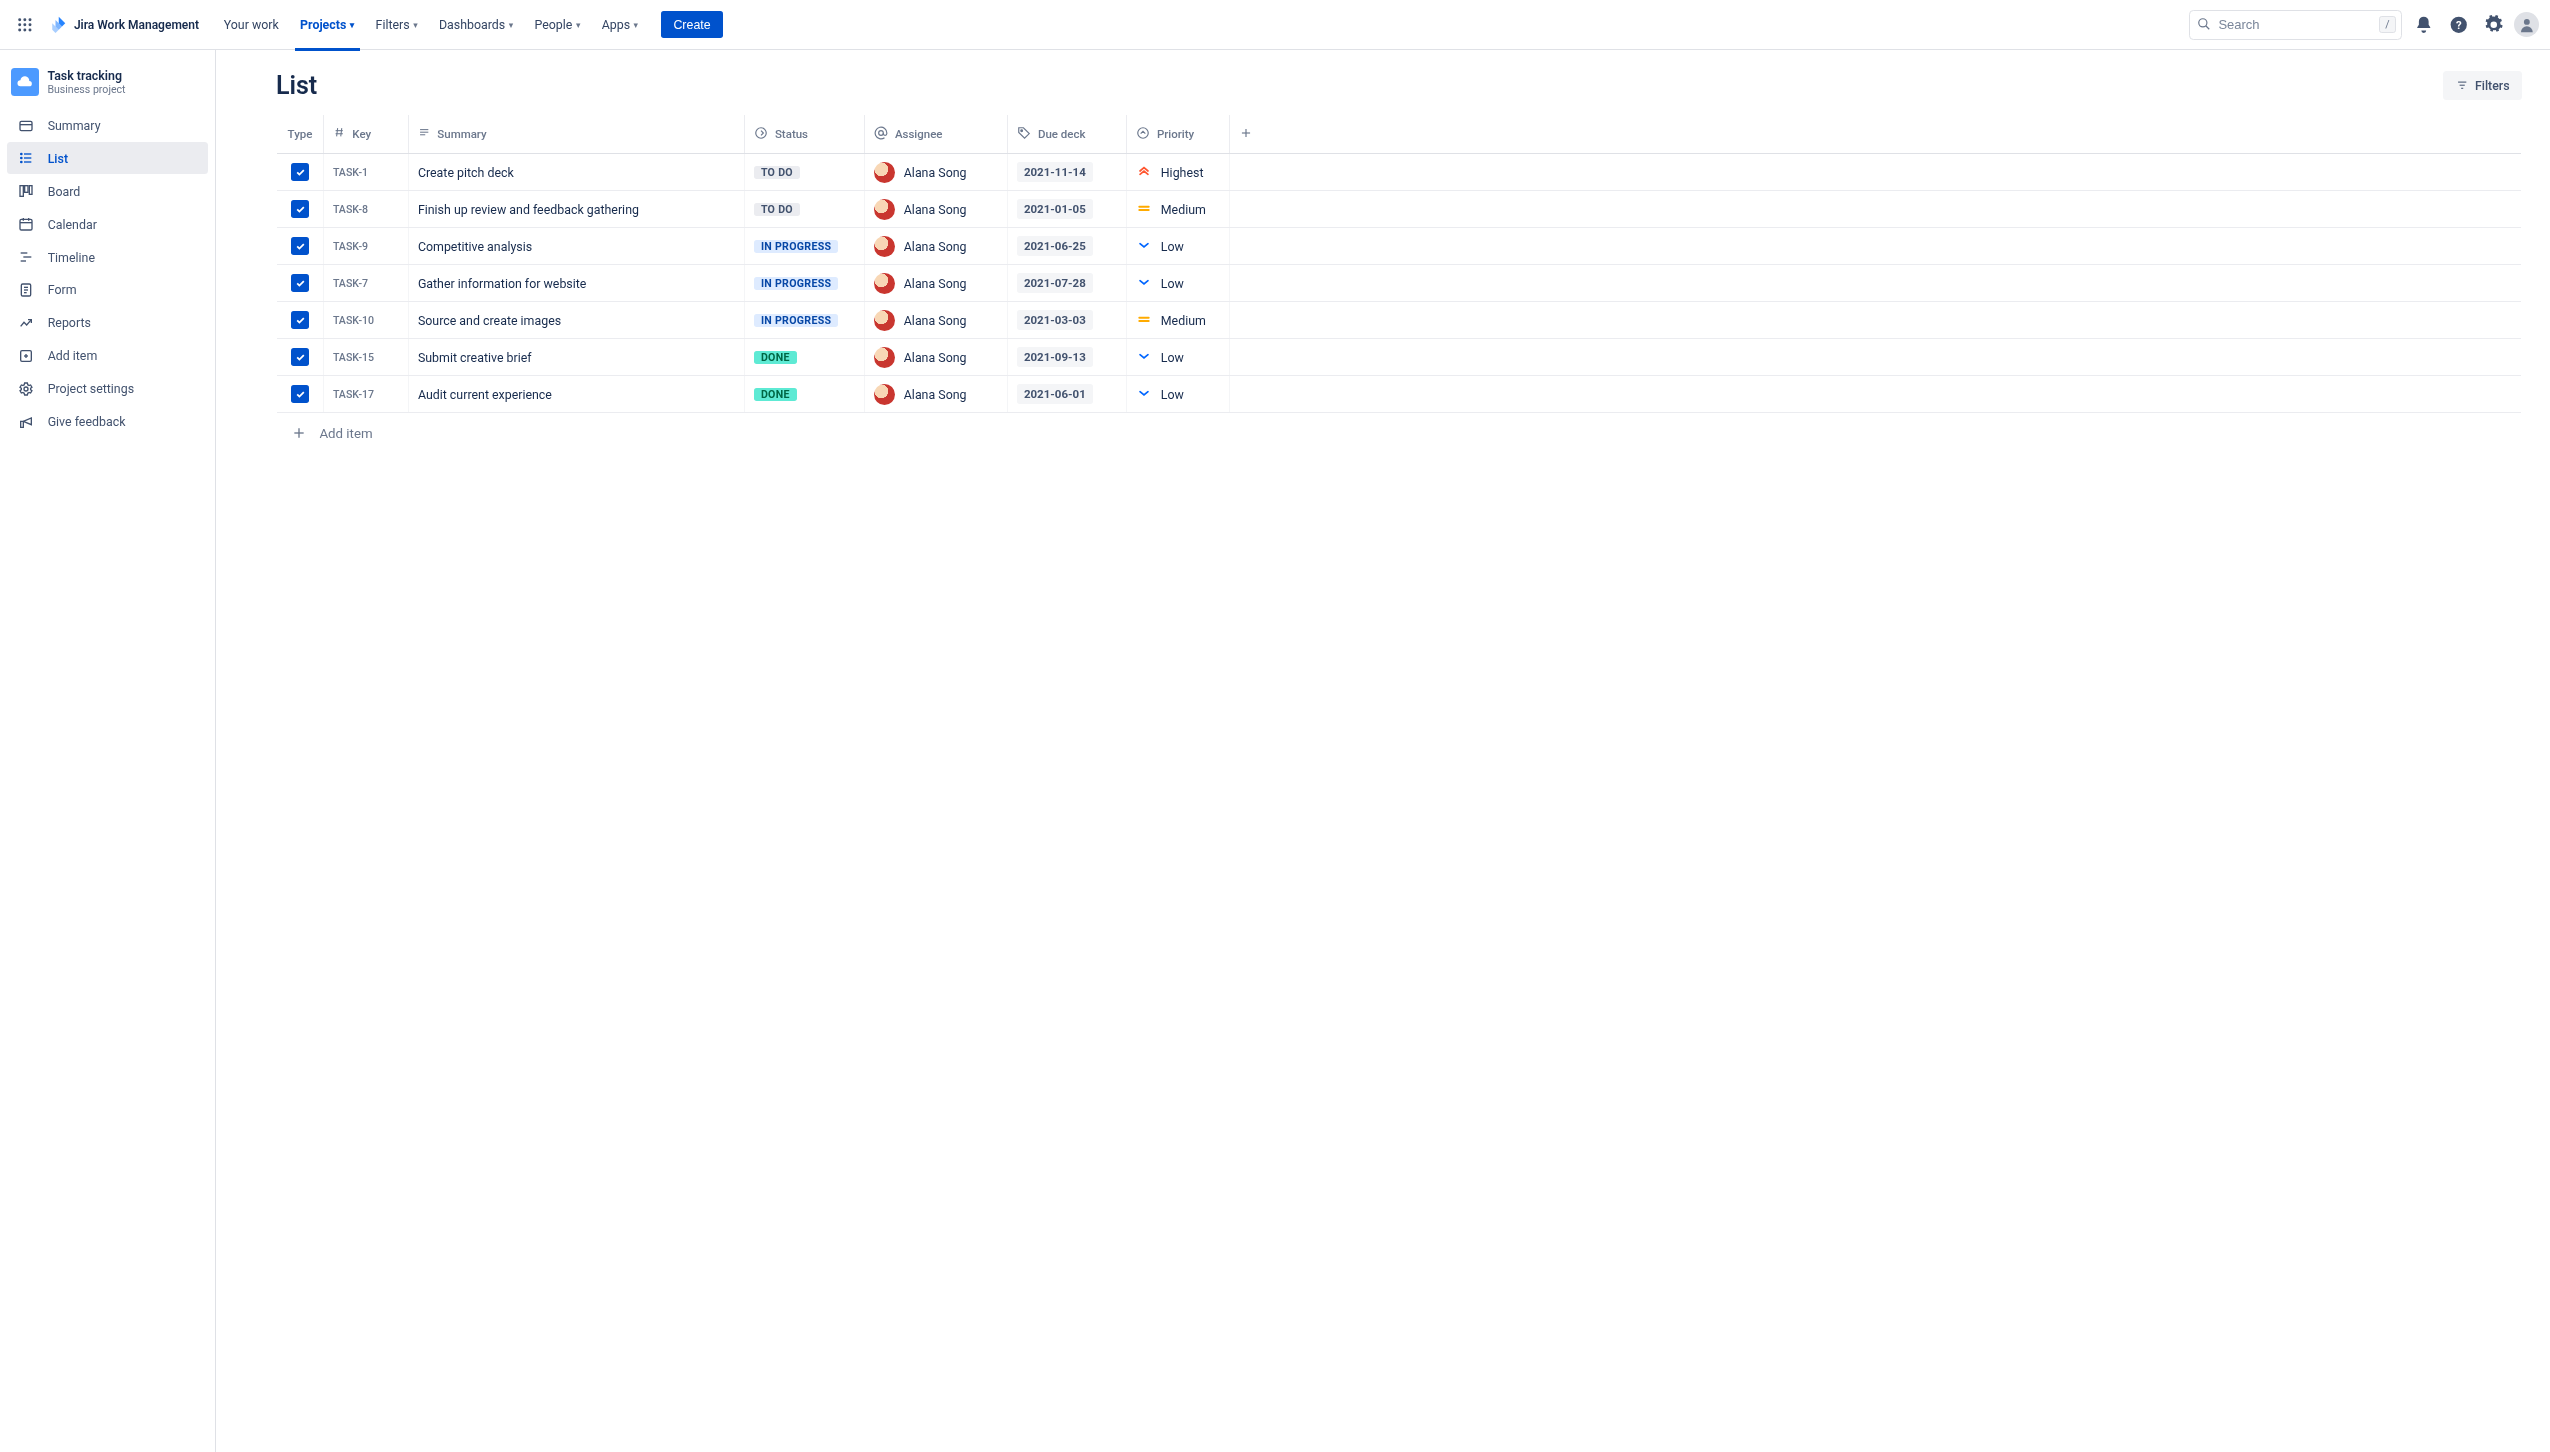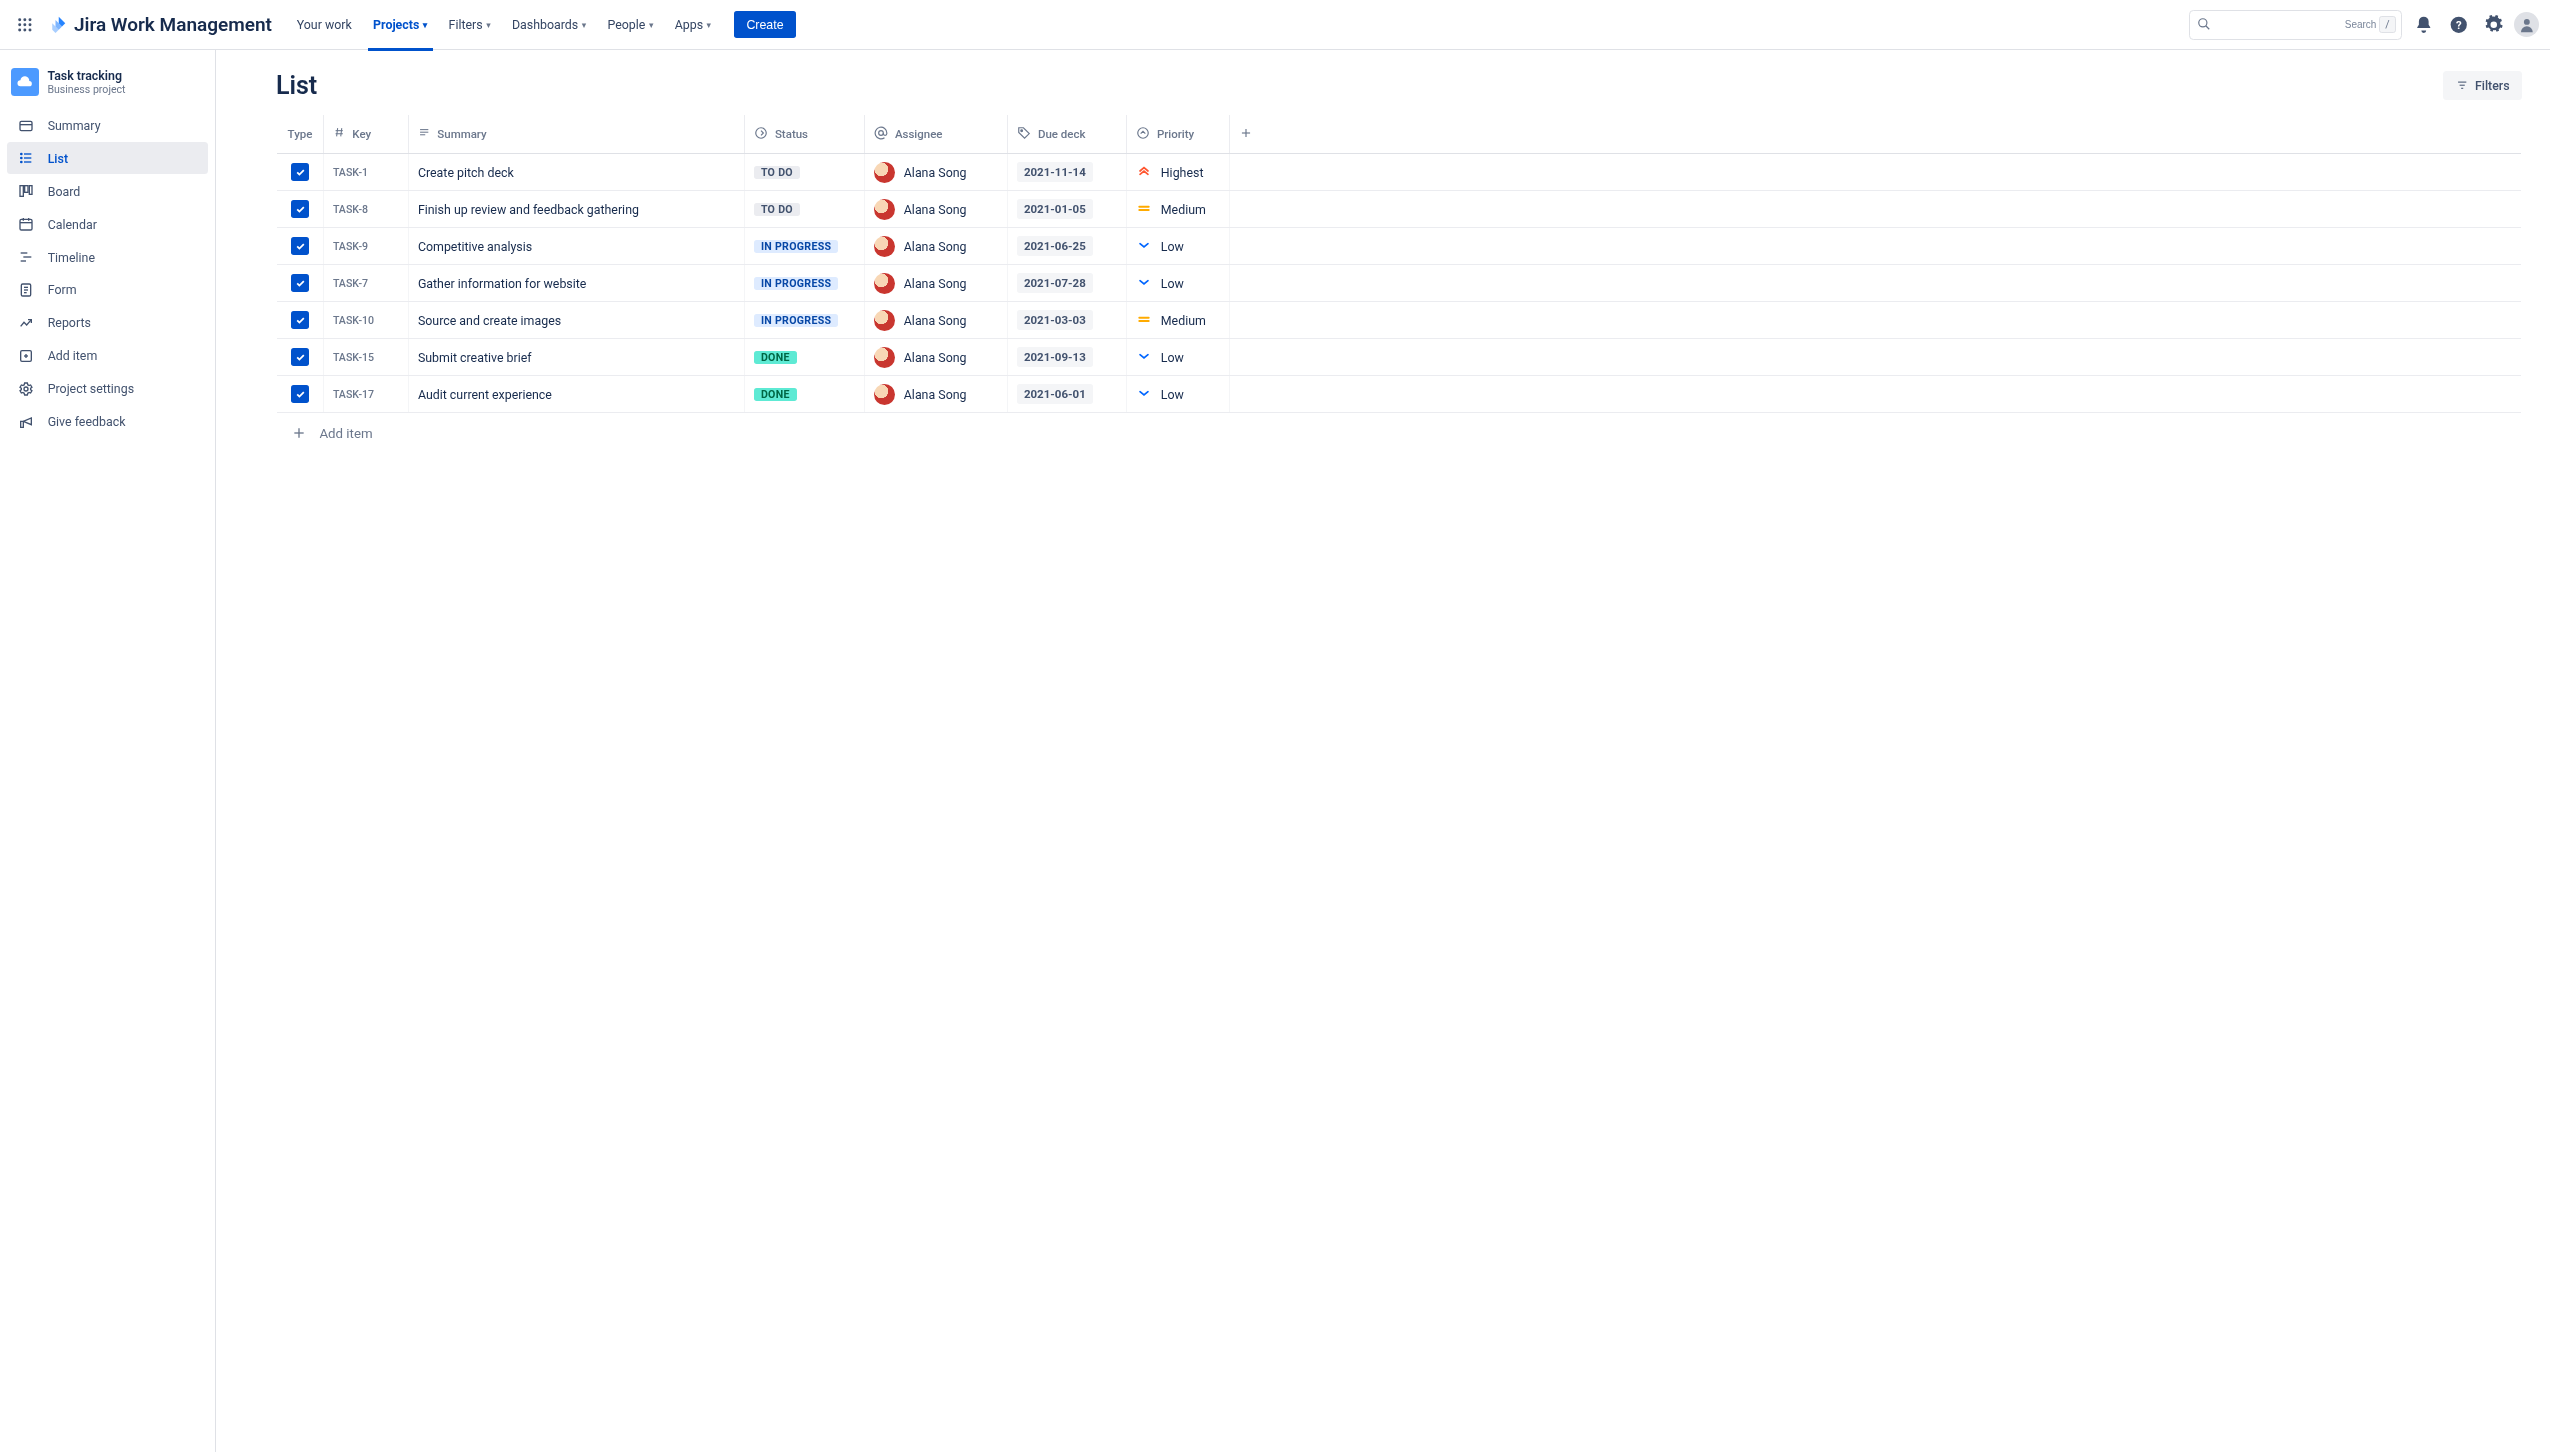--- a/index.html
+++ b/index.html
@@ -17,21 +17,21 @@
     padding: 0 10.6px;
     border-bottom: 0.9px solid #DFE1E6;
   }
   .nav-left { display: flex; align-items: center; gap: 3.5px; }
   .appswitch {
     width: 28px; height: 28px; display:flex; align-items:center; justify-content:center;
     border-radius: 2.7px; cursor:pointer;
   }
   .brand {
     display:flex; align-items:center; gap:5.3px; padding:0 7px; margin-right:5.3px;
-    font-weight:600; color:#172B4D; font-size:19px;
+    font-weight:600; color:#172B4D; font-size:12px;
   }
   .brand svg { color:#2684FF; }
   .nav-item {
     padding: 7px 8.9px; color:#344563; font-size:12.4px; display:flex; align-items:center; gap:3.5px;
     border-radius:2.7px; cursor:pointer; position:relative;
   }
   .nav-item.active { color:#0052CC; font-weight:700;align-items:center; }
   .nav-item.active::after {
     content:""; position:absolute; bottom:-11.5px; left:3.5px; right:3.5px; height:2.7px; background:#0052CC;
   }
@@ -40,21 +40,21 @@
   .create-btn {
     background:#0052CC; color:#fff; border:none; padding:6.2px 12.4px; border-radius:2.7px;
     font-weight:500; font-size:12.4px; margin-left:10.6px; cursor:pointer;
   }
   .nav-right { margin-left:auto; display:flex; align-items:center; gap:7px; }
   .search {
     position:relative; width:213px;
   }
   .search input {
     width:100%; height:30px; border:1.8px solid #DFE1E6; border-radius:4.4px;
-    padding:0 25px 0 28px; font-size:10px; color:#6B778C; background:#fff;text-align:right;
+    padding:0 25px 0 28px; font-size:13px; color:#6B778C; background:#fff;
   }
   .search input::placeholder { color:#7A869A; }
   .search .sicon { position:absolute; left:8px; top:7px; color:#6B778C; }
   .search .slash {
     position:absolute; right:6.2px; top:6.2px; width:17.7px; height:17.7px;
     border:0.9px solid #DFE1E6; border-radius:2.7px; font-size:10.6px; color:#6B778C;
     display:flex; align-items:center; justify-content:center; background:#F4F5F7;
   }
   .icon-btn {
     width:28px; height:28px; display:flex; align-items:center; justify-content:center;

